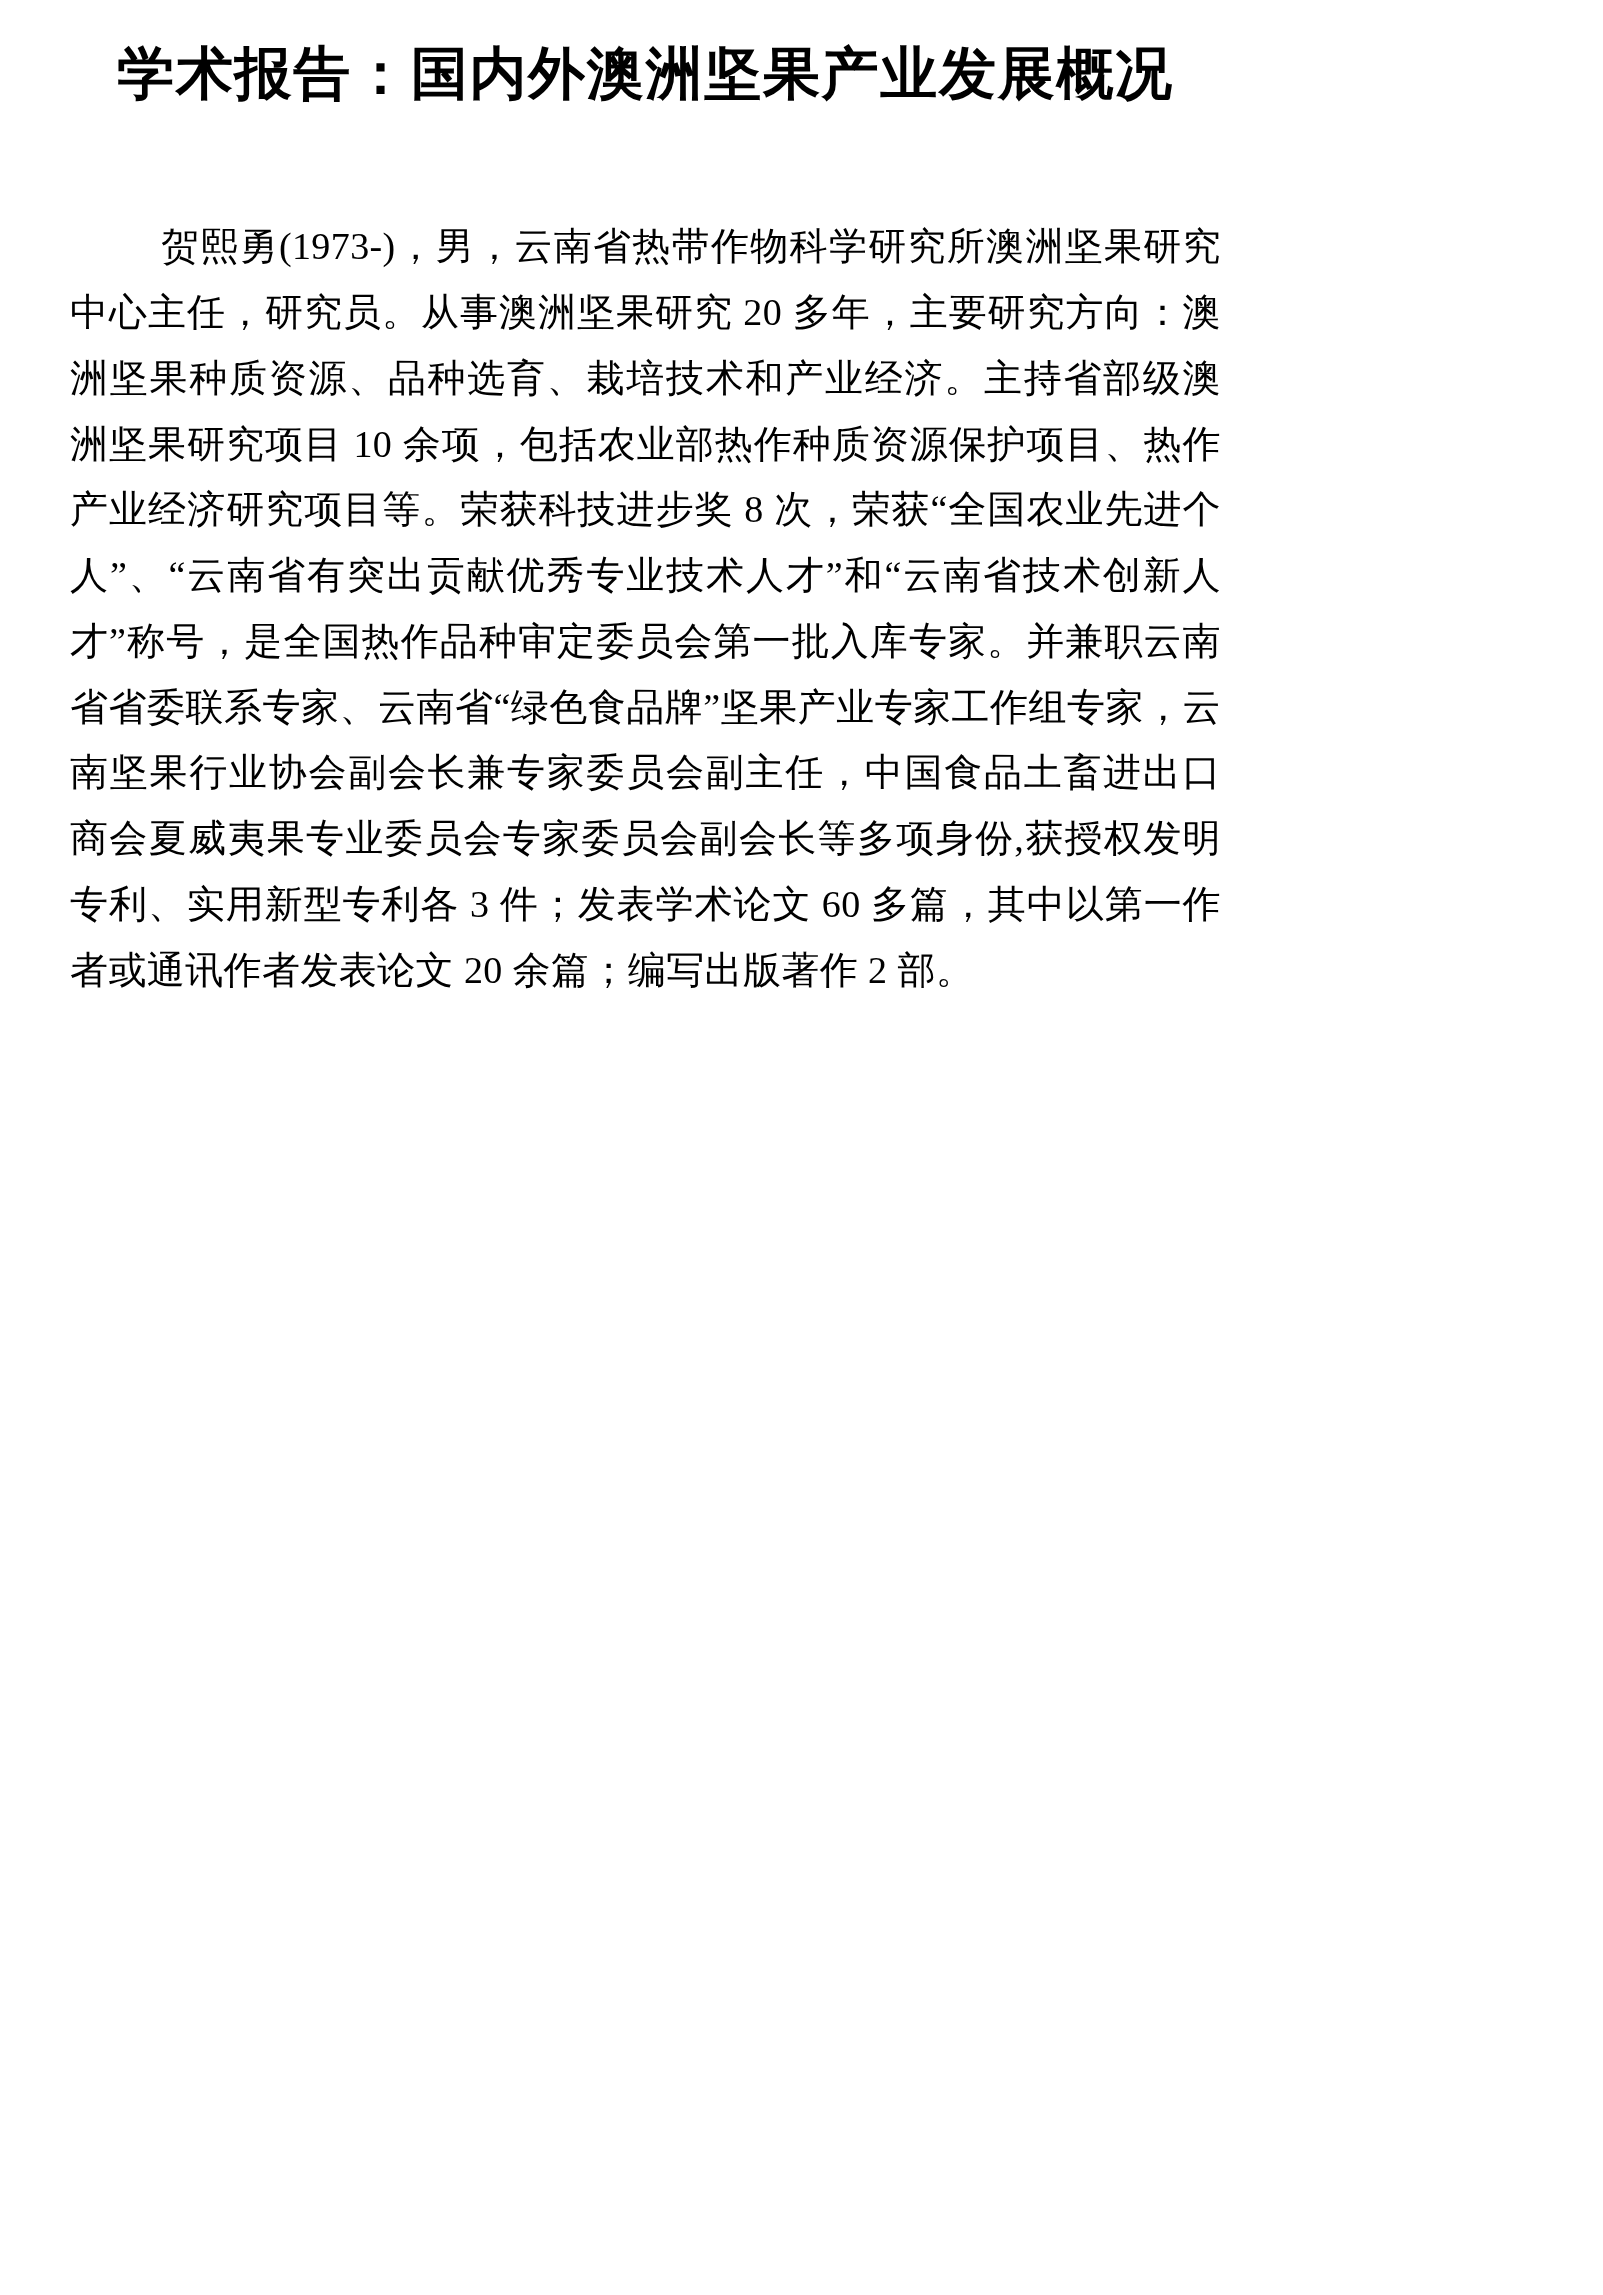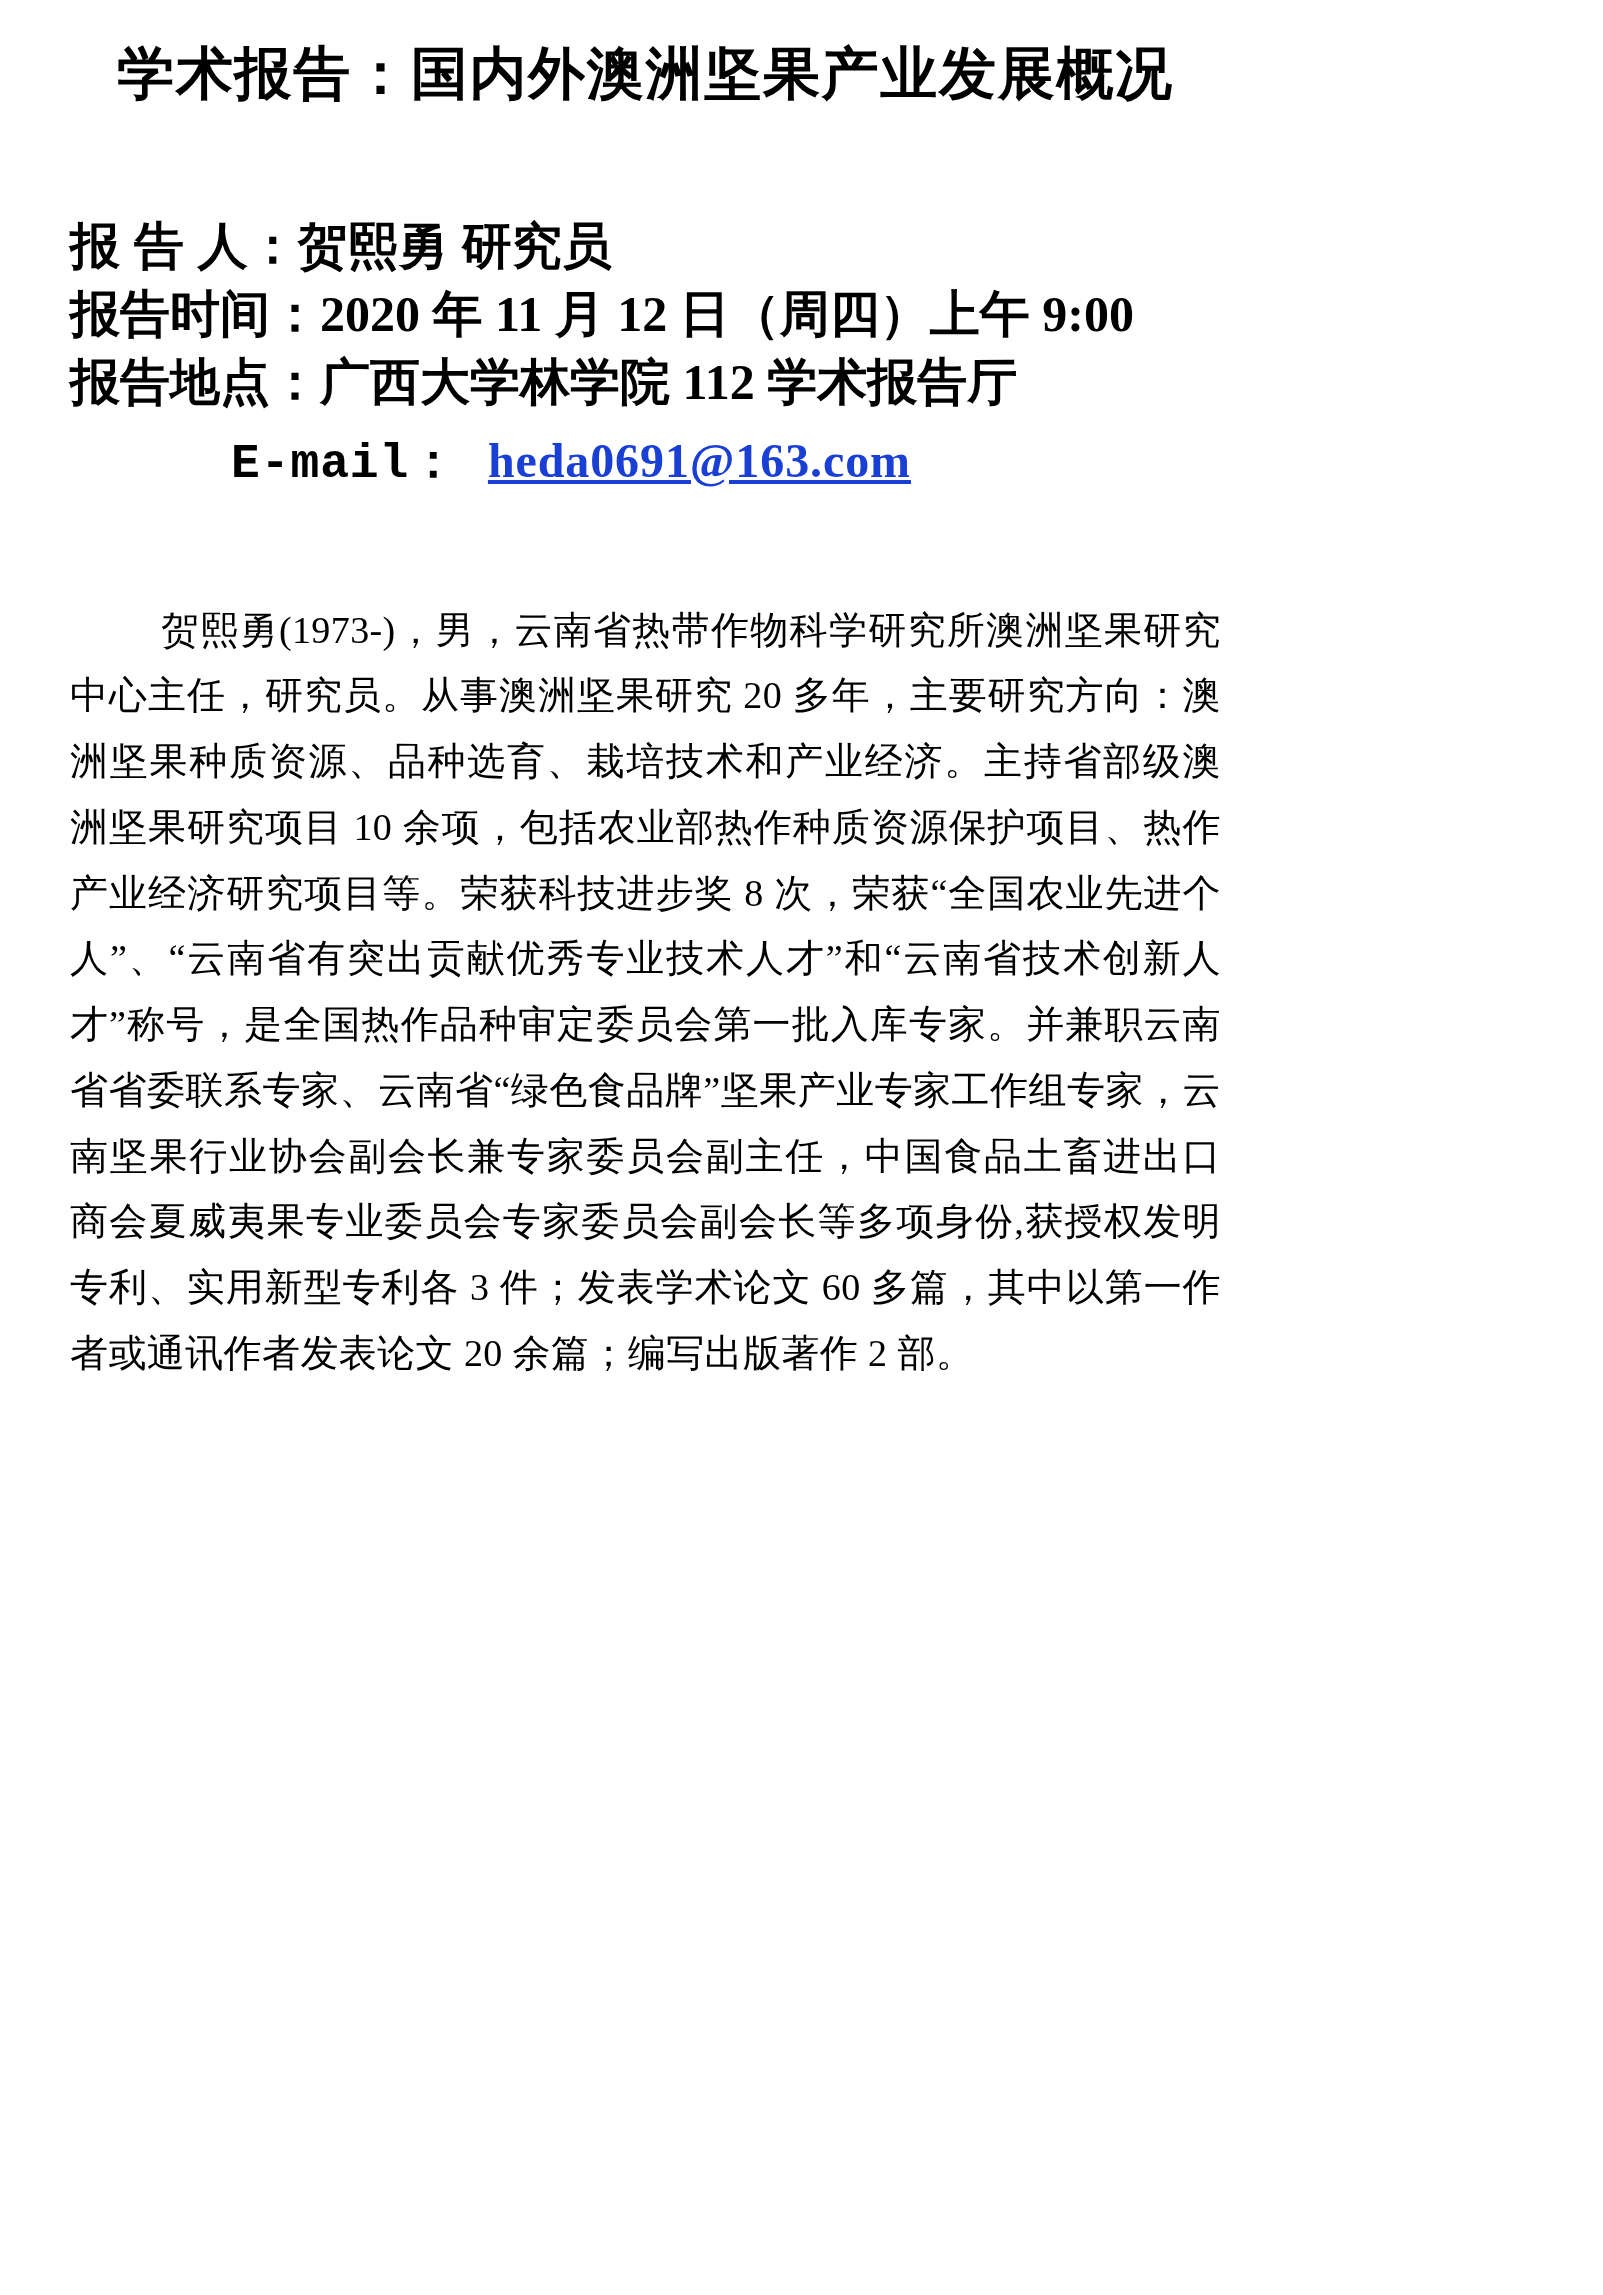--- a/index.html
+++ b/index.html
@@ -78,39 +78,19 @@
     font-family: "Liberation Serif", "DejaVu Serif", serif;
   }
 </style>
 </head>
 <body>
 
 <div class="page">
 
   <h1 class="doc-title">学术报告：国内外澳洲坚果产业发展概况</h1>
 
-  <div class="meta-block">
-
-    <div class="meta-line presenter">
-      <span class="label">报 告 人：</span><span class="value">贺熙勇 研究员</span>
-    </div>
-
-    <div class="meta-line">
-      <span class="label">报告时间：</span><span class="value">2020 年 11 月 12 日（周四）上午 9:00</span>
-    </div>
-
-    <div class="meta-line">
-      <span class="label">报告地点：</span><span class="value">广西大学林学院 112 学术报告厅</span>
-    </div>
-
-    <div class="email-line">
-      <span>E-mail：</span>
-      <a class="email-link" href="#">heda0691@163.com</a>
-    </div>
-
-  </div>
 
   <div class="body-block">
     <p class="body-para">贺熙勇(1973-)，男，云南省热带作物科学研究所澳洲坚果研究中心主任，研究员。从事澳洲坚果研究 20 多年，主要研究方向：澳洲坚果种质资源、品种选育、栽培技术和产业经济。主持省部级澳洲坚果研究项目 10 余项，包括农业部热作种质资源保护项目、热作产业经济研究项目等。荣获科技进步奖 8 次，荣获“全国农业先进个人”、“云南省有突出贡献优秀专业技术人才”和“云南省技术创新人才”称号，是全国热作品种审定委员会第一批入库专家。并兼职云南省省委联系专家、云南省“绿色食品牌”坚果产业专家工作组专家，云南坚果行业协会副会长兼专家委员会副主任，中国食品土畜进出口商会夏威夷果专业委员会专家委员会副会长等多项身份,获授权发明专利、实用新型专利各 3 件；发表学术论文 60 多篇，其中以第一作者或通讯作者发表论文 20 余篇；编写出版著作 2 部。</p>
   </div>
 
 </div>
 
 
 </body></html>

